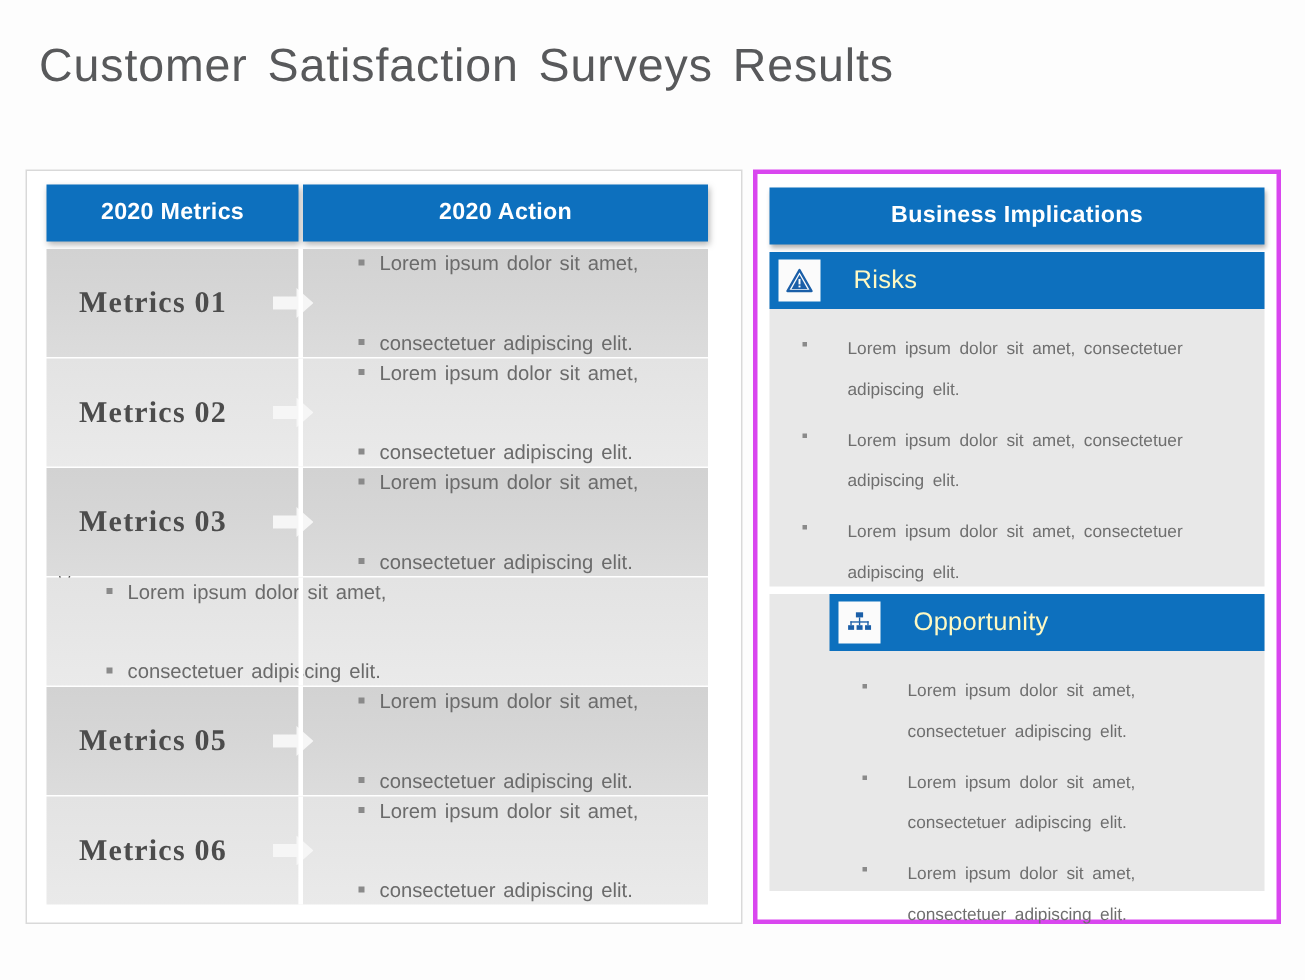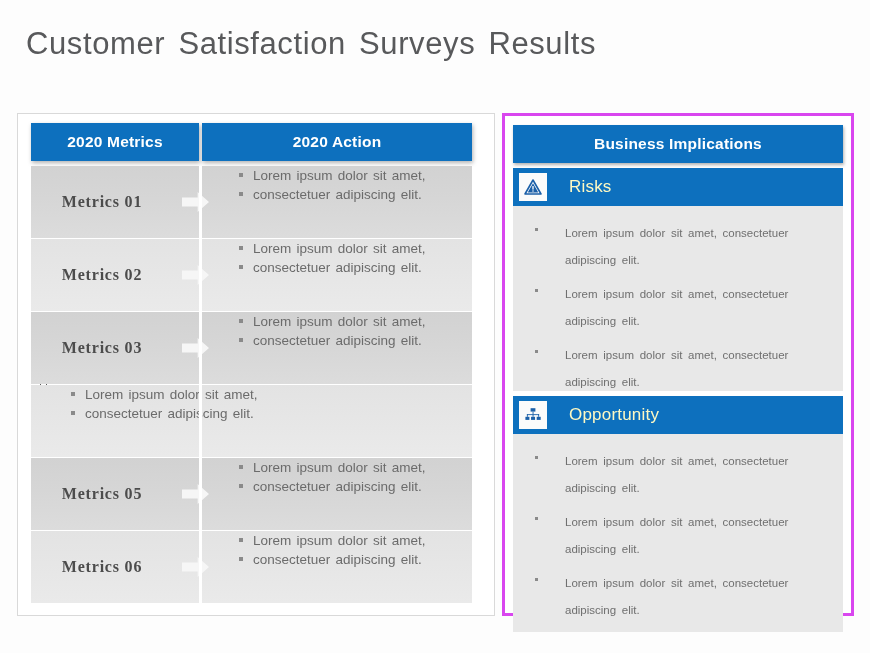--- a/index.html
+++ b/index.html
@@ -95,21 +95,21 @@
 
   .cell { height: 100%; }
   .cell.metric {
     width: 168px;
     display: flex;
     align-items: center;
     justify-content: center;
     position: relative;
   }
   .metric-label {
-    font-size: 16px;
+    font-size: 20px;
     font-weight: bold;
     color: #4c4c4c;
     letter-spacing: 0.8px;
     font-family: "Liberation Serif", serif;
     margin-right: 26px;
   }
   .arrow {
     position: absolute;
     right: -10px;
     top: 50%;
@@ -126,21 +126,21 @@
     top: 0;
     width: 3px;
     height: 100%;
     background: #ffffff;
     z-index: 2;
   }
   .cell.action {
     flex: 1;
     display: flex;
     flex-direction: column;
-    justify-content: flex-start;
+    justify-content: space-between;
     padding-left: 40px;
   }
   .bullet-line {
     font-size: 13.5px;
     color: #6b6b6b;
     line-height: 19px;
     position: relative;
     padding-left: 14px;
     word-spacing: 1.5px;
   }
@@ -186,21 +186,21 @@
     box-shadow: 1px 2px 3px rgba(0,0,0,0.30);
     position: relative;
     z-index: 3;
   }
 
   .section {
     margin-top: 5px;
     background: #e8e8e8;
   }
   .section.risks { height: 223px; }
-  .section.opportunity { height: 236px; }
+  .section.opportunity { height: 198px; padding-left: 40px; }
 
   .sec-head {
     height: 38px;
     background: #0d70be;
     display: flex;
     align-items: center;
     padding-left: 6px;
     position: relative;
   }
   .sec-icon {

